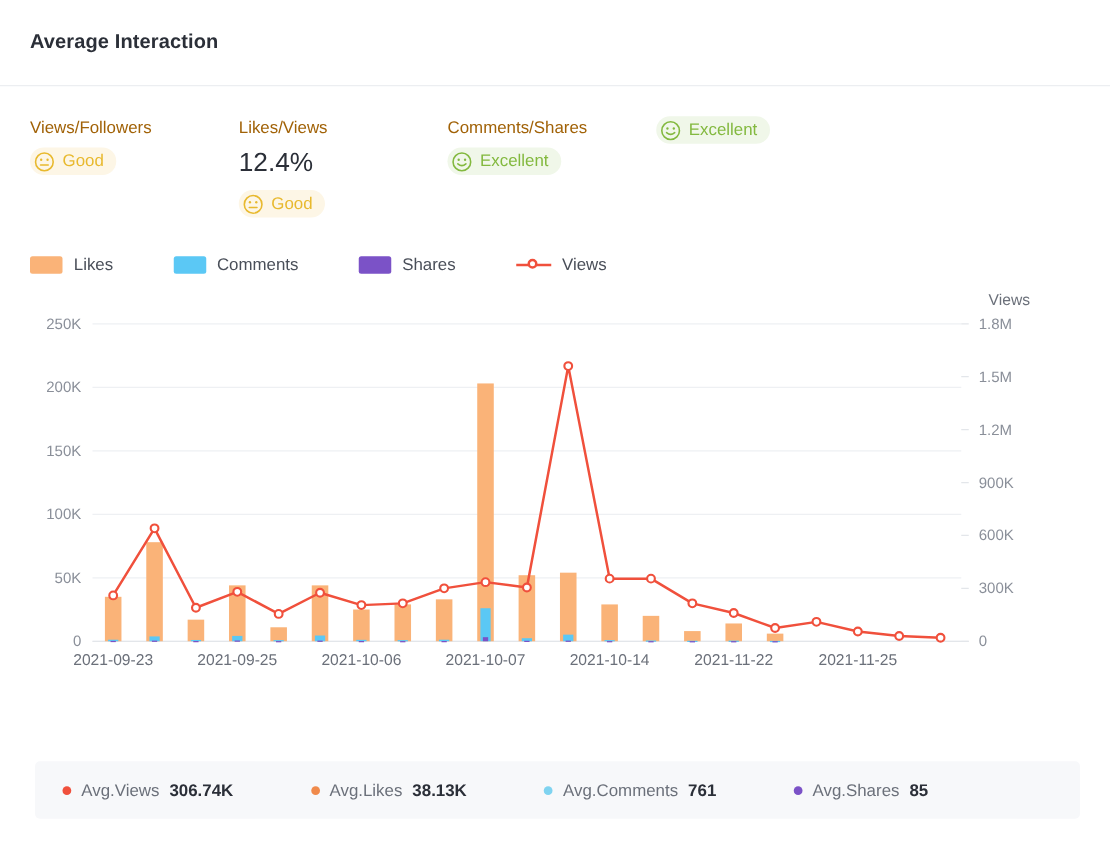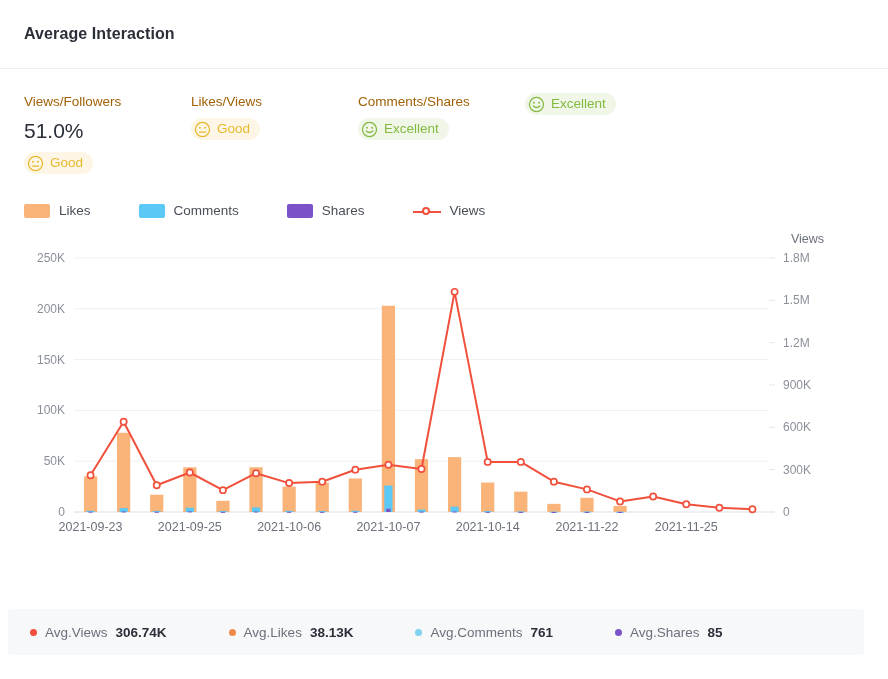--- a/index.html
+++ b/index.html
@@ -48,21 +48,21 @@
   .badge.excellent { background: #f0f7e9; color: #83b93f; align-items: flex-end; }
   .badge svg { display: block; }
   
   .legend {
     display: flex; align-items: center;
     padding: 0 24px;
     margin-top: 12px;
     height: 26px;
   }
   .legend-item {
-    display: flex; align-items: flex-end; gap: 9px;
+    display: flex; align-items: center; gap: 9px;
     margin-right: 48px;
     font-size: 13.5px; color: #4a4f59;
   }
   .swatch { width: 26px; height: 14px; border-radius: 2px; }
   .line-swatch { width: 28px; height: 12px; position: relative; }
   .line-swatch .ln {
     position: absolute; left: 0; top: 5px; width: 28px; height: 2px;
   }
   .line-swatch .dot {
     position: absolute; left: 9px; top: 1px;
@@ -71,21 +71,21 @@
   }
   
   .chart-wrap { position: relative; padding: 0 24px; }
   .chart-svg { display: block; }
   .views-axis-title {
     position: absolute; right: 64px; top: 8px;
     font-size: 12.5px; color: #6b707a;
   }
   
   .summary {
-    position: absolute; left: 8px; right: 24px; bottom: 24px;
+    position: absolute; left: 28px; right: 24px; bottom: 24px;
     height: 46px; background: #f7f8fa; border-radius: 4px;
     display: flex; align-items: center; padding-left: 22px;
   }
   .sum-item {
     display: flex; align-items: center; gap: 8px;
     margin-right: 62px; font-size: 13.5px; color: #6b707a;
     white-space: nowrap;
   }
   .sum-dot { width: 7px; height: 7px; border-radius: 50%; flex: none; }
   .sum-val { font-weight: bold; color: #2b2f38; }
@@ -94,30 +94,30 @@
 </head>
 <body>
 
 <div class="card">
 
   <div class="card-header">
     <div class="card-title">Average Interaction</div>
   </div>
 
   <div class="metrics" id="metrics-row">
-      <div class="metric"><div class="metric-label">Views/Followers</div><div class="metric-value">51.0%</div><div class="badge good">
+      <div class="metric"><div class="metric-label">Views/Followers</div><div class="badge good">
           <svg width="17" height="17" viewBox="0 0 20 20">
   <circle cx="10" cy="10" r="8.3" fill="none" stroke="#e8b92e" stroke-width="1.5"></circle>
   <circle cx="7" cy="8" r="1.1" fill="#e8b92e"></circle>
             <circle cx="13" cy="8" r="1.1" fill="#e8b92e"></circle>
   <path d="M6.4 13 L13.6 13" fill="none" stroke="#e8b92e" stroke-width="1.5" stroke-linecap="round"></path>
           </svg>
           <span>Good</span>
         </div></div>
-      <div class="metric"><div class="metric-label">Likes/Views</div><div class="badge good">
+      <div class="metric"><div class="metric-label">Likes/Views</div><div class="metric-value">12.4%</div><div class="badge good">
           <svg width="17" height="17" viewBox="0 0 20 20">
   <circle cx="10" cy="10" r="8.3" fill="none" stroke="#e8b92e" stroke-width="1.5"></circle>
   <circle cx="7" cy="8" r="1.1" fill="#e8b92e"></circle>
             <circle cx="13" cy="8" r="1.1" fill="#e8b92e"></circle>
   <path d="M6.4 13 L13.6 13" fill="none" stroke="#e8b92e" stroke-width="1.5" stroke-linecap="round"></path>
           </svg>
           <span>Good</span>
         </div></div>
       <div class="metric"><div class="metric-label">Comments/Shares</div><div class="badge excellent">
           <svg width="17" height="17" viewBox="0 0 20 20">

